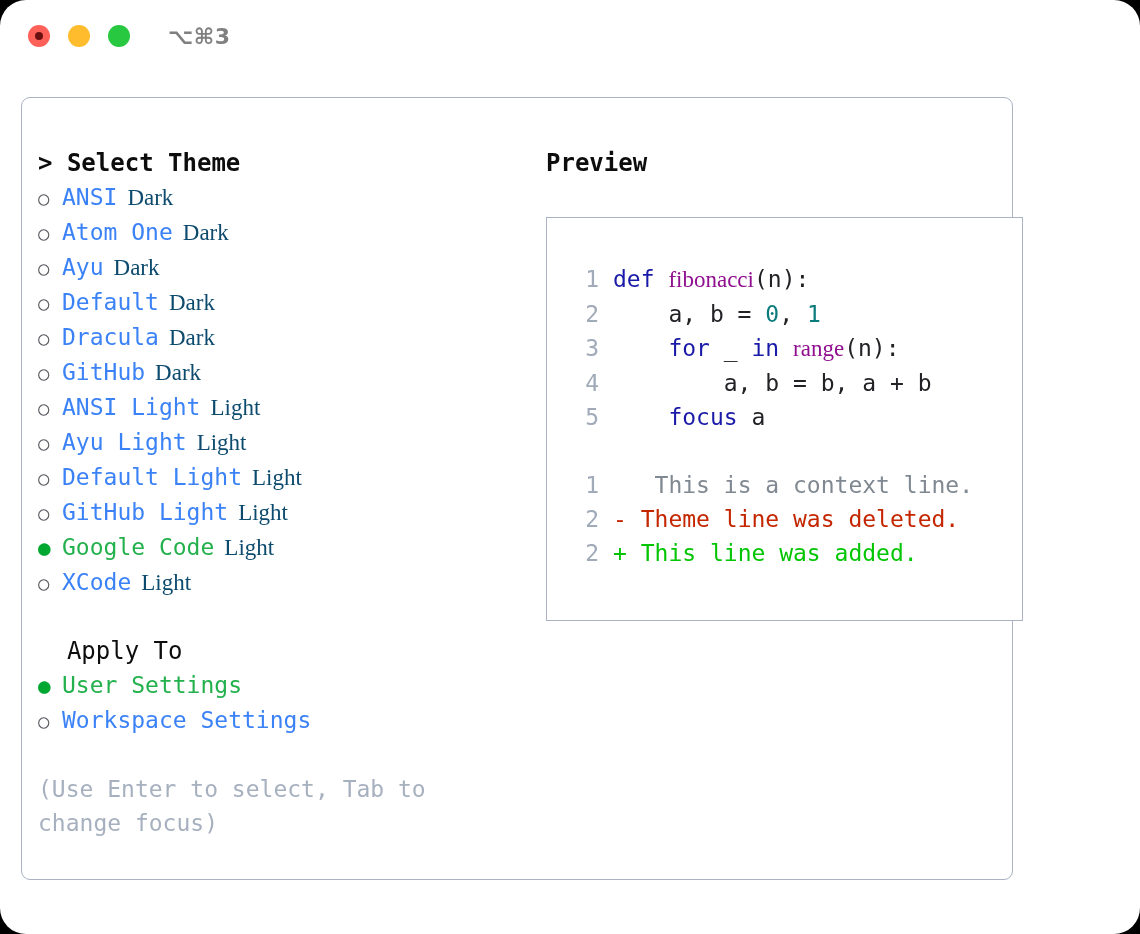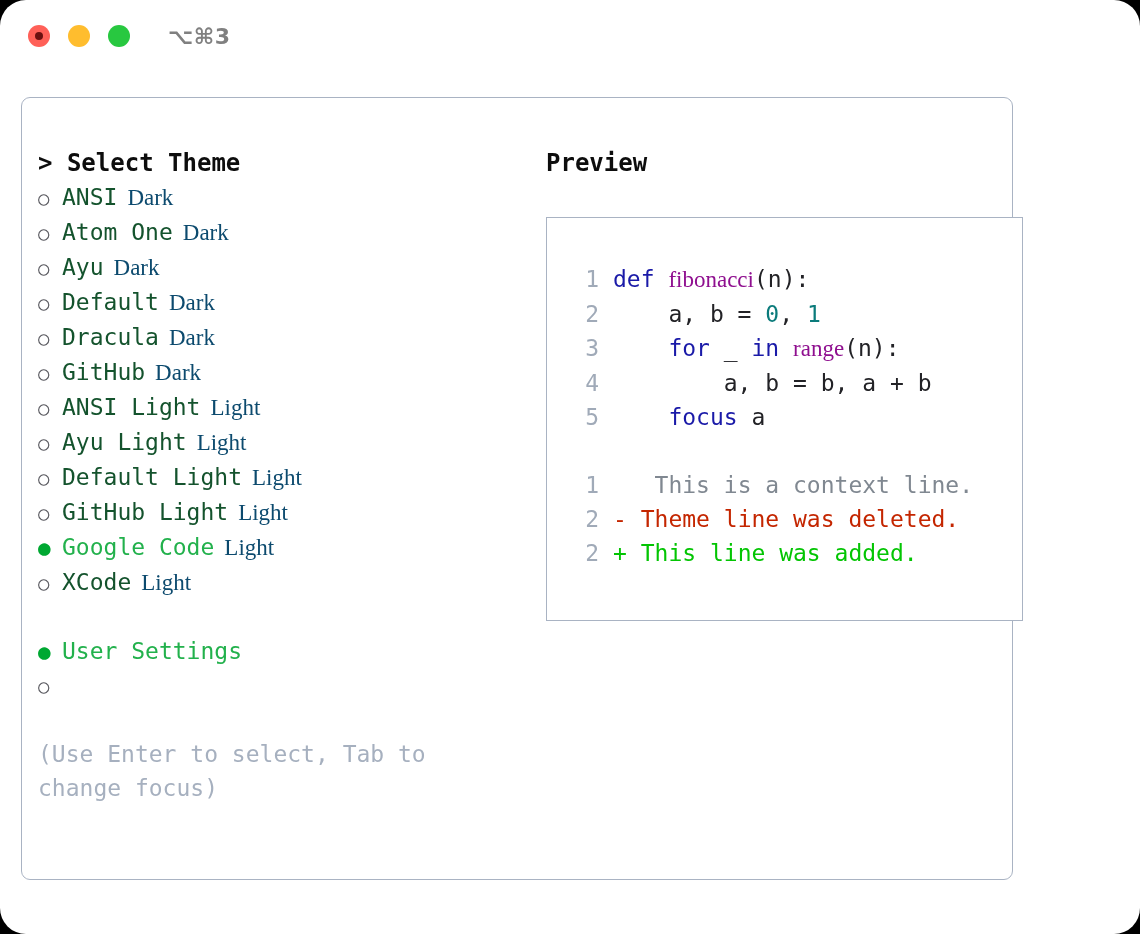--- a/index.html
+++ b/index.html
@@ -118,21 +118,21 @@
     display: inline-block;
     width: 24px;
     flex: 0 0 24px;
     font-size: 19px;
     color: #5a5a60;
   }
   .bullet.on {
     color: #00a832;
     font-size: 21px;
   }
-  .opt-name { color: #14532d; }
+  .opt-name { color: #3b82f6; }
   .opt-row.selected .opt-name { color: #22b14c; }
   .opt-tag {
     color: #0c4a6e;
     padding-left: 10px;
     font-family: Liberation Serif, serif;
   }
 
   .apply-block { margin-top: 34px; }
 
   .hint {
@@ -226,23 +226,24 @@
             <div class="opt-row"><span class="bullet">○</span><span class="opt-name">GitHub</span><span class="opt-tag">Dark</span></div>
             <div class="opt-row"><span class="bullet">○</span><span class="opt-name">ANSI Light</span><span class="opt-tag">Light</span></div>
             <div class="opt-row"><span class="bullet">○</span><span class="opt-name">Ayu Light</span><span class="opt-tag">Light</span></div>
             <div class="opt-row"><span class="bullet">○</span><span class="opt-name">Default Light</span><span class="opt-tag">Light</span></div>
             <div class="opt-row"><span class="bullet">○</span><span class="opt-name">GitHub Light</span><span class="opt-tag">Light</span></div>
             <div class="opt-row selected"><span class="bullet on">●</span><span class="opt-name">Google Code</span><span class="opt-tag">Light</span></div>
             <div class="opt-row"><span class="bullet">○</span><span class="opt-name">XCode</span><span class="opt-tag">Light</span></div>
           </div>
 
         <div class="apply-block">
+          <div class="section-title">  Apply To</div>
           <div id="apply-list">
               <div class="opt-row selected"><span class="bullet on">●</span><span class="opt-name">User Settings</span></div>
-              <div class="opt-row"><span class="bullet">○</span></div>
+              <div class="opt-row"><span class="bullet">○</span><span class="opt-name">Workspace Settings</span></div>
             </div>
         </div>
 
         <div class="hint">(Use Enter to select, Tab to change focus)</div>
       </div>
 
       <div class="right-col">
         <div class="preview-title">Preview</div>
 
         <div class="preview-box">

